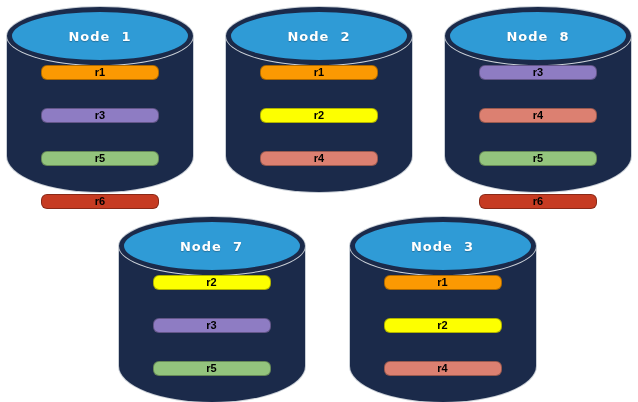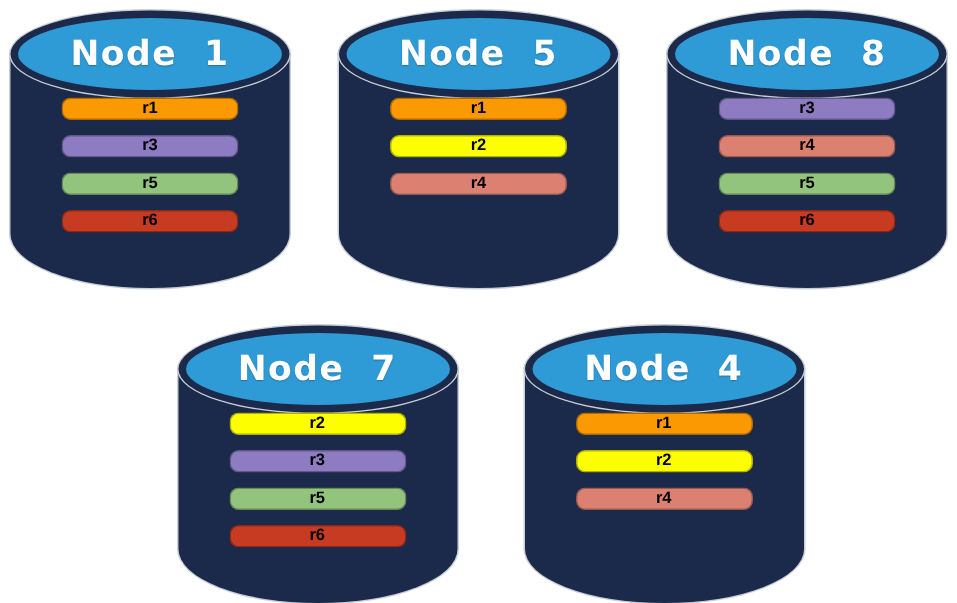--- a/index.html
+++ b/index.html
@@ -42,33 +42,33 @@
     border: 5px solid var(--rim-color, #1B2A4A);
     border-radius: 50%;
     box-sizing: border-box;
     display: flex;
     align-items: center;
     justify-content: center;
     box-shadow: 0 0 0 1px var(--outline-color, #C9CFD6);
   }
   .cyl-label {
     color: var(--label-color, #FFFFFF);
-    font-size: 23px;
+    font-size: 13px;
     font-weight: bold;
     letter-spacing: 1px;
     white-space: pre;
     text-shadow: 0 1px 1px rgba(0,0,0,0.25);
   }
   .bars {
     position: absolute;
     top: 58px; left: 0; right: 0;
     display: flex;
     flex-direction: column;
     align-items: center;
-    gap: 10px;
+    gap: 28px;
     z-index: 2;
   }
   .bar {
     width: 118px;
     height: 15px;
     box-sizing: border-box;
     border: 1px solid rgba(0,0,0,0.30);
     border-radius: 6px;
     display: flex;
     align-items: center;
@@ -104,21 +104,21 @@
           </div>
           <div class="bar" style="background: rgb(198, 59, 34);">
             <span>r6</span>
           </div>
         </div>
   </div>
 
   <div class="cyl">
     <div class="cyl-body"></div>
     <div class="cyl-top">
-      <span class="cyl-label">Node  5</span>
+      <span class="cyl-label">Node  2</span>
     </div>
     <div class="bars">
           <div class="bar" style="background: rgb(251, 153, 2);">
             <span>r1</span>
           </div>
           <div class="bar" style="background: rgb(253, 255, 0);">
             <span>r2</span>
           </div>
           <div class="bar" style="background: rgb(220, 128, 113);">
             <span>r4</span>
@@ -165,21 +165,21 @@
           </div>
           <div class="bar" style="background: rgb(198, 59, 34);">
             <span>r6</span>
           </div>
         </div>
   </div>
 
   <div class="cyl">
     <div class="cyl-body"></div>
     <div class="cyl-top">
-      <span class="cyl-label">Node  4</span>
+      <span class="cyl-label">Node  3</span>
     </div>
     <div class="bars">
           <div class="bar" style="background: rgb(251, 153, 2);">
             <span>r1</span>
           </div>
           <div class="bar" style="background: rgb(253, 255, 0);">
             <span>r2</span>
           </div>
           <div class="bar" style="background: rgb(220, 128, 113);">
             <span>r4</span>

